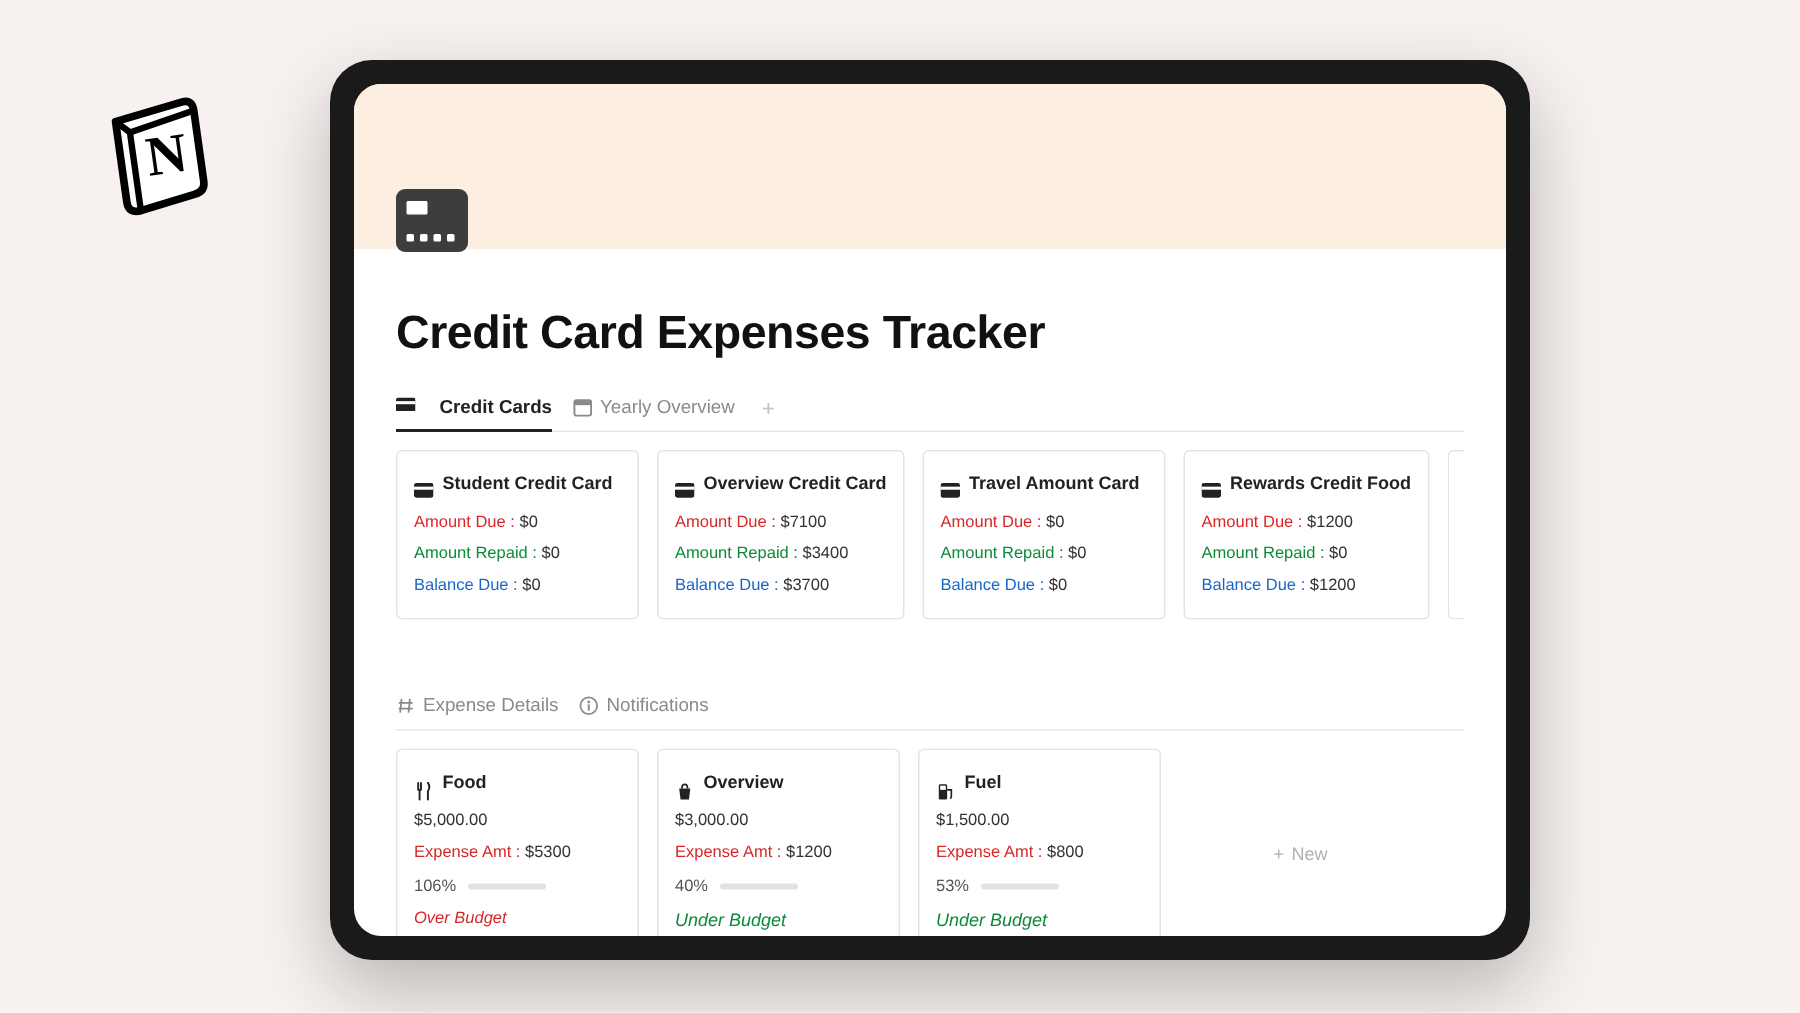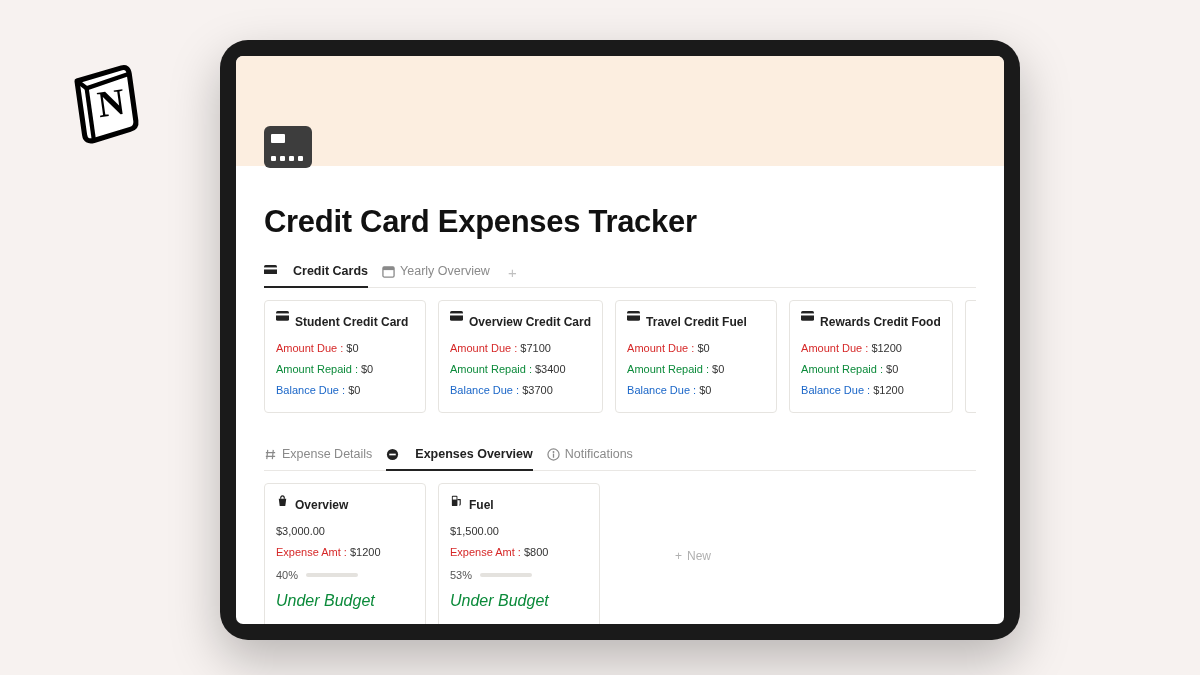--- a/index.html
+++ b/index.html
@@ -26,21 +26,21 @@
     height: 600px;
     background: #1a1a1a;
     border-radius: 28px;
     padding: 16px;
     box-shadow: 0 20px 50px rgba(0,0,0,0.25);
   }
   .screen {
     width: 100%;
     height: 100%;
     background: #ffffff;
-    border-radius: 7px;
+    border-radius: 18px;
     overflow: hidden;
     position: relative;
   }
   .banner {
     height: 110px;
     background: #fceee0;
     position: relative;
   }
   .banner-icon {
     position: absolute;
@@ -125,37 +125,37 @@
     border: 1px solid #e6e4e0;
     border-radius: 4px;
     padding: 10px 11px 12px 11px;
     background: #fff;
     font-size: 11px;
     line-height: 1.9;
   }
   .card.cut { flex: 0 0 18px; border-left: 1px solid #e6e4e0; border-right: none; border-radius: 4px 0 0 4px; }
   .card-title {
     display: flex;
-    align-items: flex-start;
+    align-items: flex-end;
     gap: 6px;
     font-weight: 600;
     color: #222;
     font-size: 12px;
     margin-bottom: 4px;
     white-space: nowrap;
   }
   .card-title .ic { width: 13px; height: 12px; }
   .line { white-space: nowrap; }
   .l-label { }
   .l-val { color: #333; }
   .red .l-label { color: #d62828; }
   .green .l-label { color: #0b8a3a; }
   .blue .l-label { color: #1a66c8; }
   .status-over  { color: #d62828; font-style: italic; font-size: 11px; }
-  .status-under { color: #0b8a3a; font-style: italic; font-size: 16px; }
+  .status-under { color: #0b8a3a; font-style: italic; font-size: 12px; }
   .budget-amt { color: #333; font-size: 11px; margin-top: 2px; }
   .exp-line .l-label { color: #d62828; }
   .pct-row { display: flex; align-items: center; gap: 8px; color: #555; font-size: 11px; margin-top: 2px; }
   .bar {
     width: 52px; height: 4px;
     background: #e4e2de;
     border-radius: 2px;
     overflow: hidden;
   }
   .bar-fill { height: 100%; background: #2b6fd6; }
@@ -163,21 +163,21 @@
     flex: 0 0 162px;
     border-radius: 4px;
     display: flex;
     align-items: center;
     justify-content: center;
     color: #b0b0b0;
     font-size: 12px;
     gap: 5px;
     cursor: pointer;
   }
-  .section2 { margin-top: 28px; }
+  .section2 { margin-top: 44px; }
   
   svg { display: block; }
 </style>
 </head>
 <body>
 
 <div class="notion-logo">
   <svg viewBox="0 0 100 100" width="85" height="85">
     <g transform="rotate(-8 50 50)">
       <path d="M18 20 L72 12 Q80 11 80 20 L80 76 Q80 84 72 85 L28 92 Q18 93 18 84 Z" fill="#fff" stroke="#000" stroke-width="6" stroke-linejoin="round"></path>
@@ -260,21 +260,21 @@
         </div>
 
         <div class="card">
           <div class="card-title">
             <span class="ic">
                 <svg viewBox="0 0 16 12">
                   <rect x="0" y="0" width="16" height="12" rx="2" fill="#222"></rect>
                   <rect x="0" y="3" width="16" height="2.5" fill="#fff"></rect>
                 </svg>
               </span>
-            <span>Travel Credit Fuel</span>
+            <span>Travel Amount Card</span>
           </div>
           <div class="line red"><span class="l-label">Amount Due :</span> <span class="l-val">$0</span></div>
           <div class="line green"><span class="l-label">Amount Repaid :</span> <span class="l-val">$0</span></div>
           <div class="line blue"><span class="l-label">Balance Due :</span> <span class="l-val">$0</span></div>
         </div>
 
         <div class="card">
           <div class="card-title">
             <span class="ic">
                 <svg viewBox="0 0 16 12">
@@ -293,44 +293,52 @@
 
       <div class="section2">
         <div class="tabrow">
           <div class="tab">
             <span class="ic">
               <svg viewBox="0 0 14 14">
                   <path d="M4 2 L3 12 M10 2 L9 12 M2 5 L12 5 M2 9 L12 9" stroke="#8a8a8a" stroke-width="1.3" fill="none"></path>
                 </svg>
             </span>
             <span>Expense Details</span>
-          </div>
-          <div class="tab active">
-            <span class="ic">
-              <svg viewBox="0 0 14 14">
-                  <circle cx="7" cy="7" r="6" fill="#222"></circle>
-                  <rect x="3.5" y="6.1" width="7" height="1.8" fill="#fff"></rect>
-                </svg>
-            </span>
-            <span>Expenses Overview</span>
           </div>
           <div class="tab">
             <span class="ic">
               <svg viewBox="0 0 14 14">
                   <circle cx="7" cy="7" r="6" fill="none" stroke="#8a8a8a" stroke-width="1.3"></circle>
                   <circle cx="7" cy="4.3" r="1" fill="#8a8a8a"></circle>
                   <rect x="6.3" y="6" width="1.4" height="4.5" fill="#8a8a8a"></rect>
                 </svg>
             </span>
             <span>Notifications</span>
           </div>
         </div>
 
         <div class="cardrow">
 
+          <div class="card">
+            <div class="card-title">
+              <span class="ic">
+                <svg viewBox="0 0 14 14">
+                    <path d="M3 1 L3 6 M5 1 L5 6 M4 6 L4 13 M10 1 Q12 4 10 7 L10 13" stroke="#222" stroke-width="1.4" fill="none" stroke-linecap="round"></path>
+                  </svg>
+              </span>
+              <span>Food</span>
+            </div>
+            <div class="budget-amt">$5,000.00</div>
+            <div class="line exp-line"><span class="l-label">Expense Amt :</span> <span class="l-val">$5300</span></div>
+            <div class="pct-row">
+              <span>106%</span>
+              <span class="bar"><span class="bar-fill" style="width:100%"></span></span>
+            </div>
+            <div class="status-over">Over Budget</div>
+          </div>
 
           <div class="card">
             <div class="card-title">
               <span class="ic">
                 <svg viewBox="0 0 14 14">
                     <path d="M3 5 L11 5 L10 13 L4 13 Z" fill="#222"></path>
                     <path d="M5 5 Q5 2 7 2 Q9 2 9 5" fill="none" stroke="#222" stroke-width="1.3"></path>
                   </svg>
               </span>
               <span>Overview</span>

